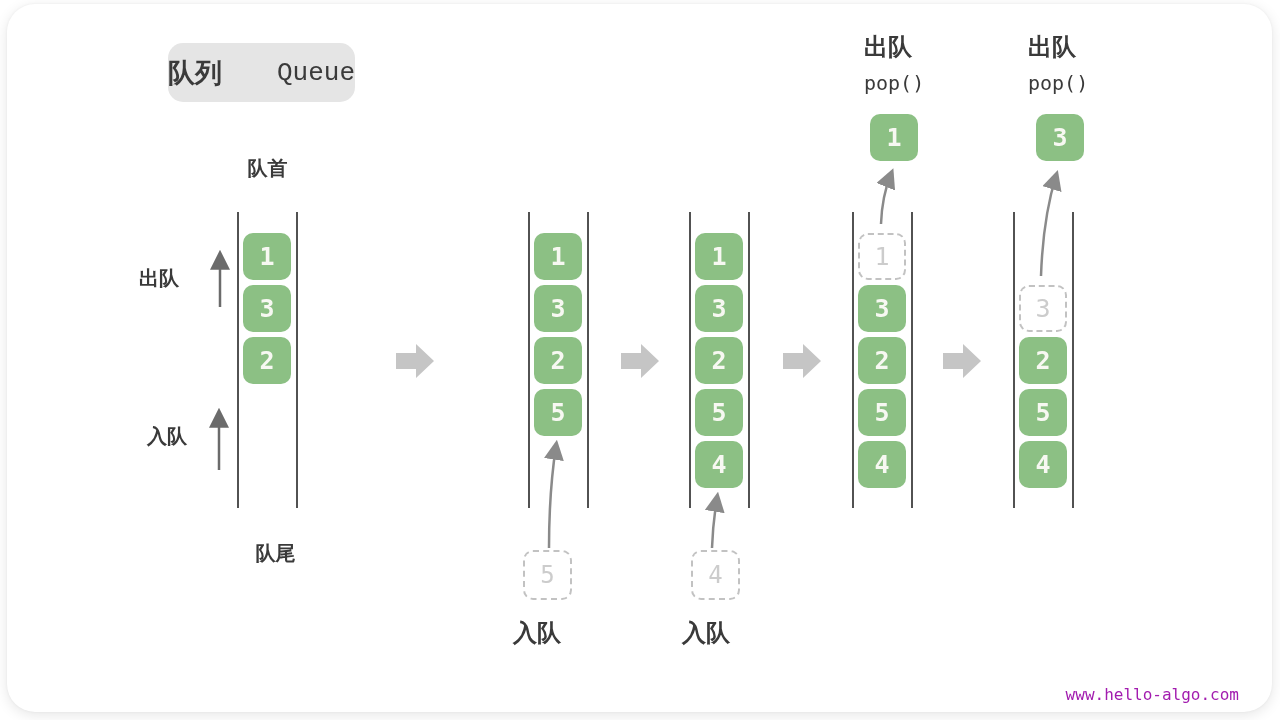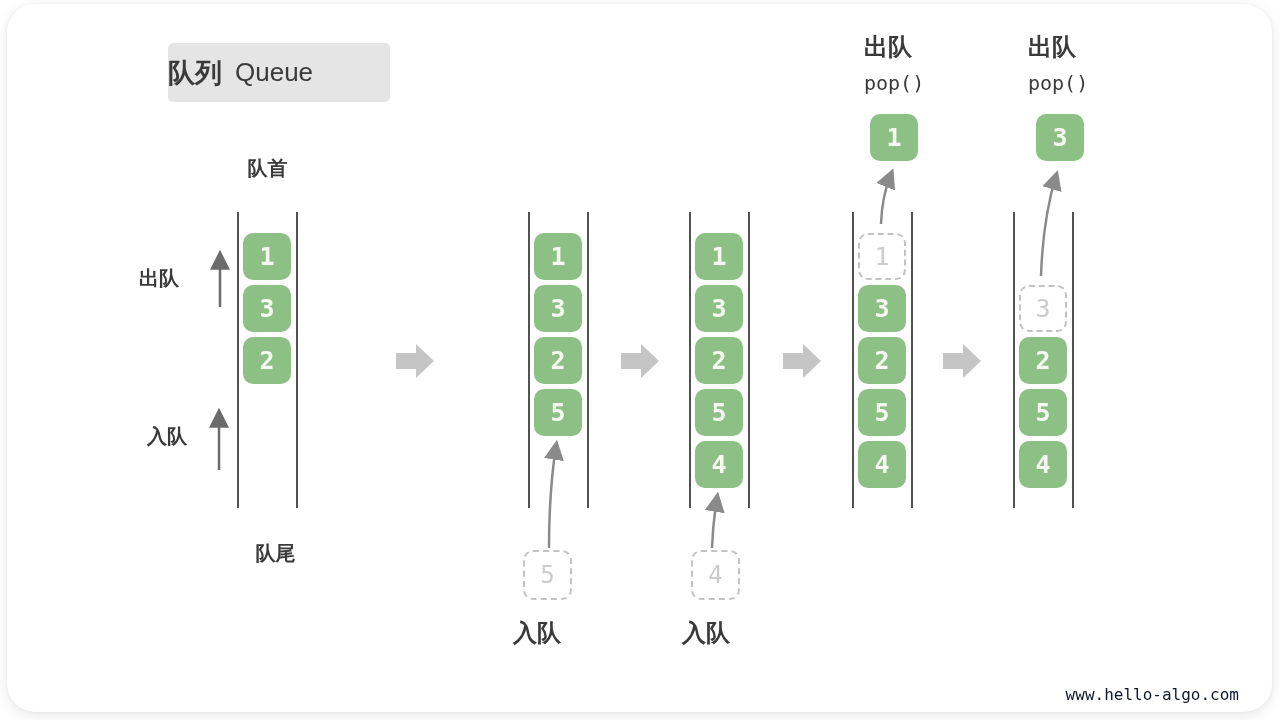--- a/index.html
+++ b/index.html
@@ -7,26 +7,26 @@
     position:relative; width:1280px; height:720px; overflow:hidden;
     font-family:"Liberation Sans", sans-serif; color:var(--text,#3a3a3a);
   }
   .card {
     position:absolute; left:7px; top:4px; width:1265px; height:708px;
     background:#ffffff; border-radius:28px;
     box-shadow:0 3px 14px rgba(0,0,0,0.10), 0 0 3px rgba(0,0,0,0.05);
   }
   
   .title-box {
-    position:absolute; left:168px; top:43px; width:222px; height:59px;
-    background:#e5e5e5; border-radius:5px;
-    display:flex; align-items:center; justify-content:flex-start; gap:13px;
+    position:absolute; left:168px; top:43px; width:187px; height:59px;
+    background:#e5e5e5; border-radius:15px;
+    display:flex; align-items:center; justify-content:space-between; gap:13px;
   }
   .title-zh { font-size:27px; font-weight:bold; }
-  .title-en { font-family:Liberation Sans, sans-serif; font-size:26px; }
+  .title-en { font-family:Liberation Mono, monospace; font-size:26px; }
 
   
   .cjk { position:absolute; font-size:20px; font-weight:bold; line-height:30px; white-space:nowrap; }
   .centered { width:61px; text-align:center; }
 
   
   .channel {
     position:absolute; top:212px; width:61px; height:296px; box-sizing:border-box;
     border-left:2px solid var(--line,#525252); border-right:2px solid var(--line,#525252);
   }
@@ -59,21 +59,21 @@
   }
 
   
   .op { position:absolute; line-height:37px; white-space:nowrap; }
   .op .action { font-size:24px; font-weight:bold; }
   .op .code { font-family:"DejaVu Sans Mono", monospace; font-size:20px; font-weight:normal; }
   .op .code .arg { color:var(--accent,#4d9e54); font-weight:bold; }
 
   .watermark {
     position:absolute; right:41px; bottom:16px;
-    font-family:"DejaVu Sans Mono", monospace; font-size:16px; color:#0f172a;
+    font-family:"DejaVu Sans Mono", monospace; font-size:16px; color:#a21caf;
   }
   svg.overlay { position:absolute; left:0; top:0; pointer-events:none; }
 </style>
 </head>
 <body>
 
 <div class="canvas">
   <div class="card"></div>
 
   <div class="title-box">

